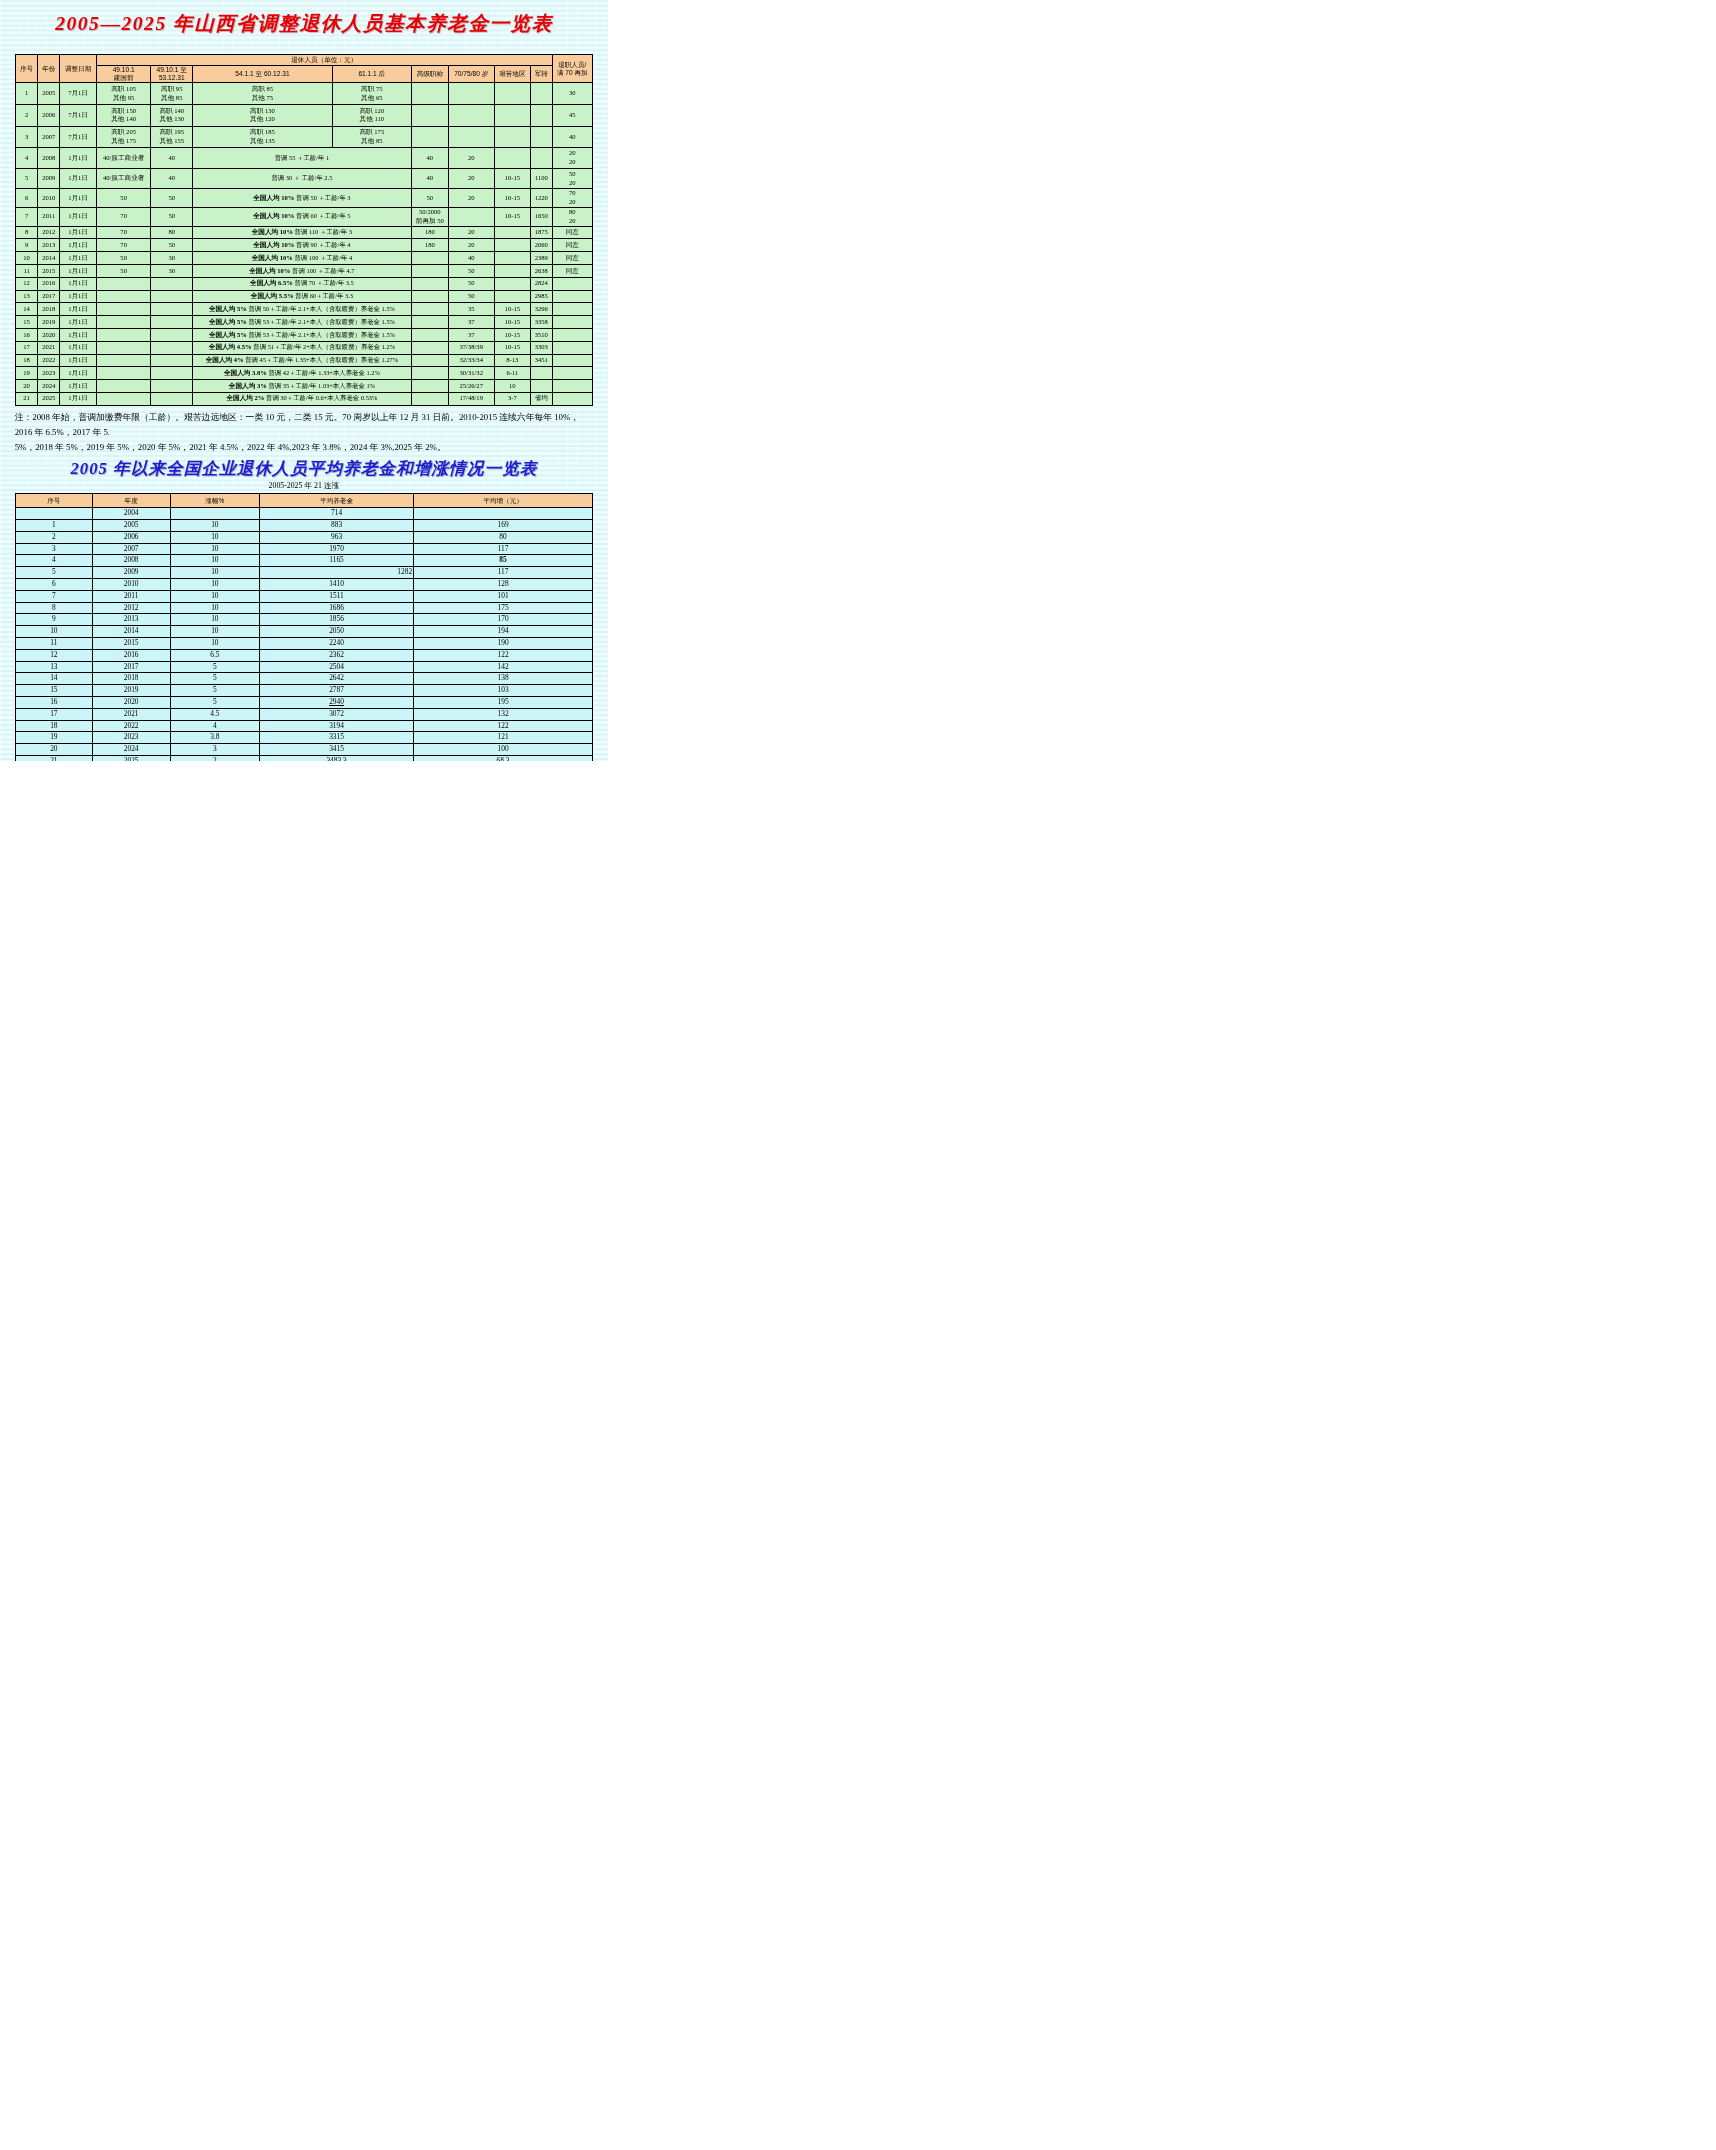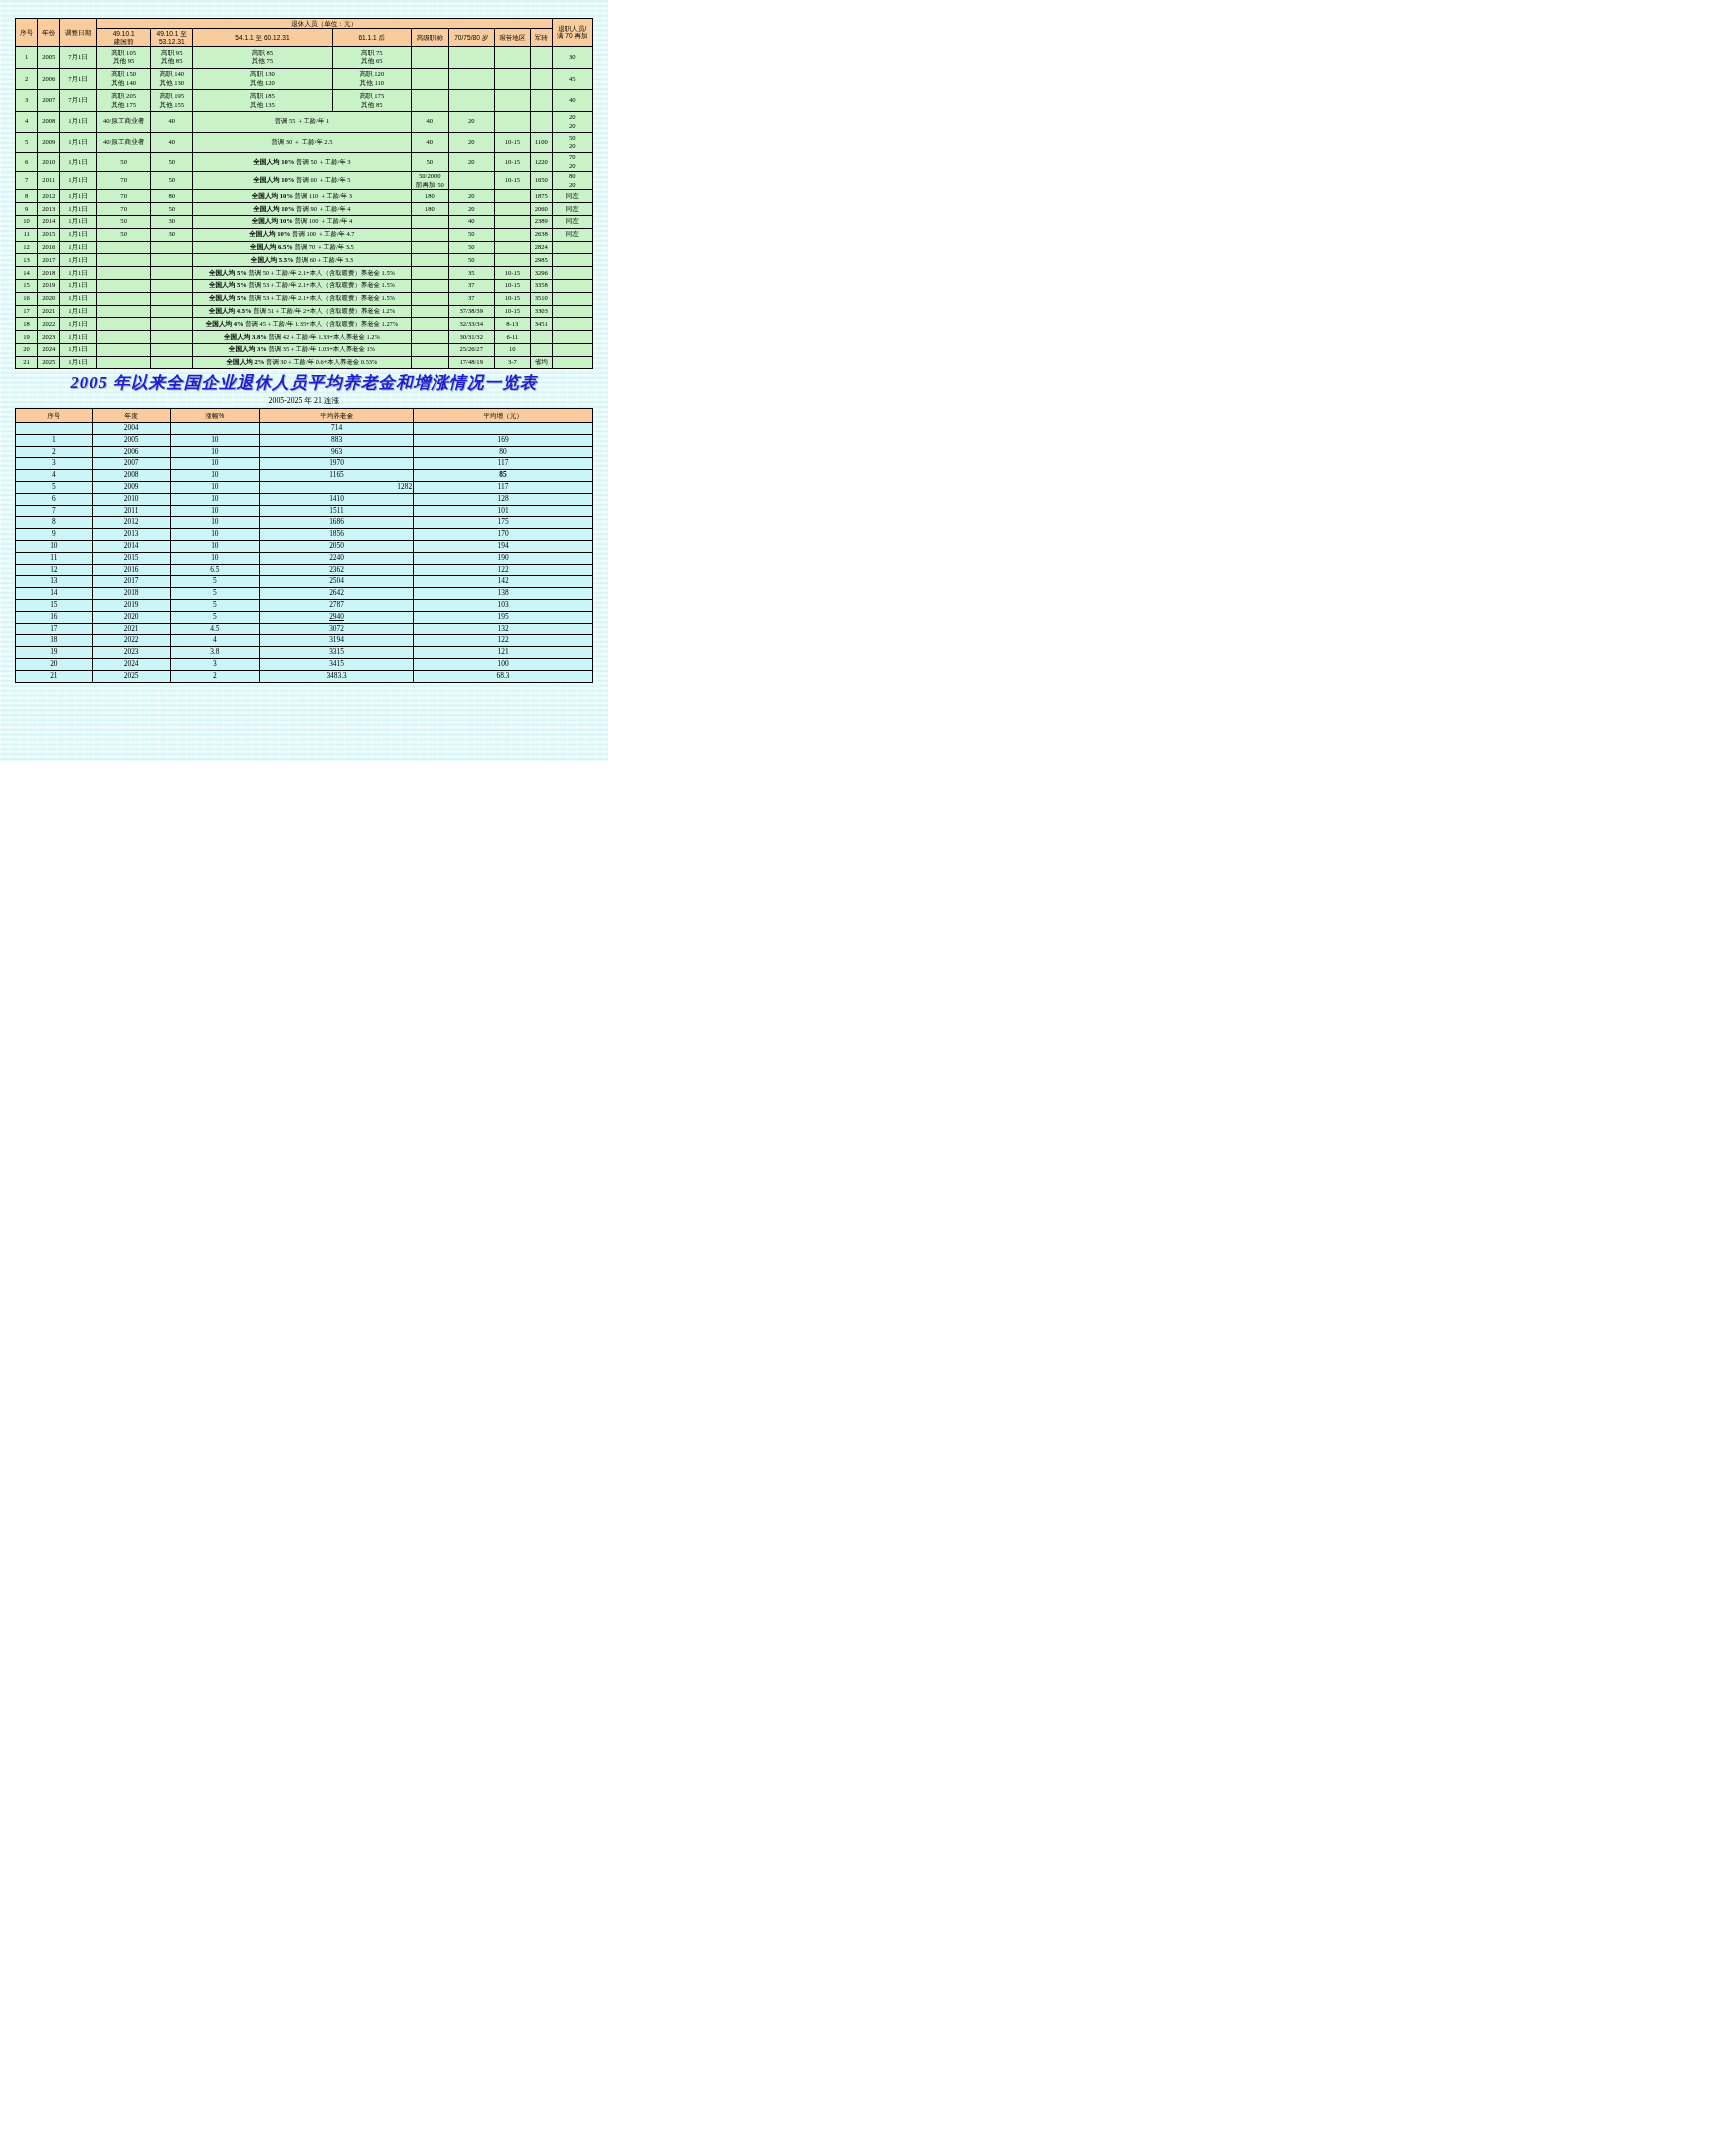--- a/index.html
+++ b/index.html
@@ -68,20 +68,21 @@
     margin:3.9px 14.7px 0 14.7px;
     font-size:8.8px;line-height:15px;
     text-align:left;
   }
 </style>
 </head>
 <body>
 
 <div class="page">
 
+  <h1 class="title1" style="color: rgb(230, 0, 5);">2005—2025 年山西省调整退休人员基本养老金一览表</h1>
 
   <table class="t1">
     <colgroup>
       <col style="width:3.85%">
         <col style="width:3.85%">
         <col style="width:6.31%">
       <col style="width:9.47%">
         <col style="width:7.21%">
         <col style="width:24.23%">
       <col style="width:13.68%">
@@ -383,20 +384,24 @@
           <td class="mid" colspan="2" style="background: rgb(201, 242, 201);"><b>全国人均 2%</b> 普调 30＋工龄/年 0.6+本人养老金 0.53%</td>
           <td style="background: rgb(201, 242, 201);"></td>
           <td style="background: rgb(201, 242, 201);">17/48/19</td>
           <td style="background: rgb(201, 242, 201);">3-7</td>
           <td style="background: rgb(201, 242, 201);">省均</td>
           <td style="background: rgb(201, 242, 201);"></td>
         </tr>
       </tbody>
   </table>
 
+  <p class="note">
+    <span>注：2008 年始，普调加缴费年限（工龄）。艰苦边远地区：一类 10 元，二类 15 元。70 周岁以上年 12 月 31 日前。2010-2015 连续六年每年 10%，2016 年 6.5%，2017 年 5.</span><br>
+    <span>5%，2018 年 5%，2019 年 5%，2020 年 5%，2021 年 4.5%，2022 年 4%,2023 年 3.8%，2024 年 3%,2025 年 2%。</span>
+  </p>
 
   <h2 class="title2" style="color: rgb(29, 29, 207);">2005 年以来全国企业退休人员平均养老金和增涨情况一览表</h2>
   <div class="subtitle">2005-2025 年 21 连涨</div>
 
   <table class="t2">
     <colgroup>
       <col style="width:13.3%">
         <col style="width:13.5%">
         <col style="width:15.5%">
       <col style="width:26.7%">

